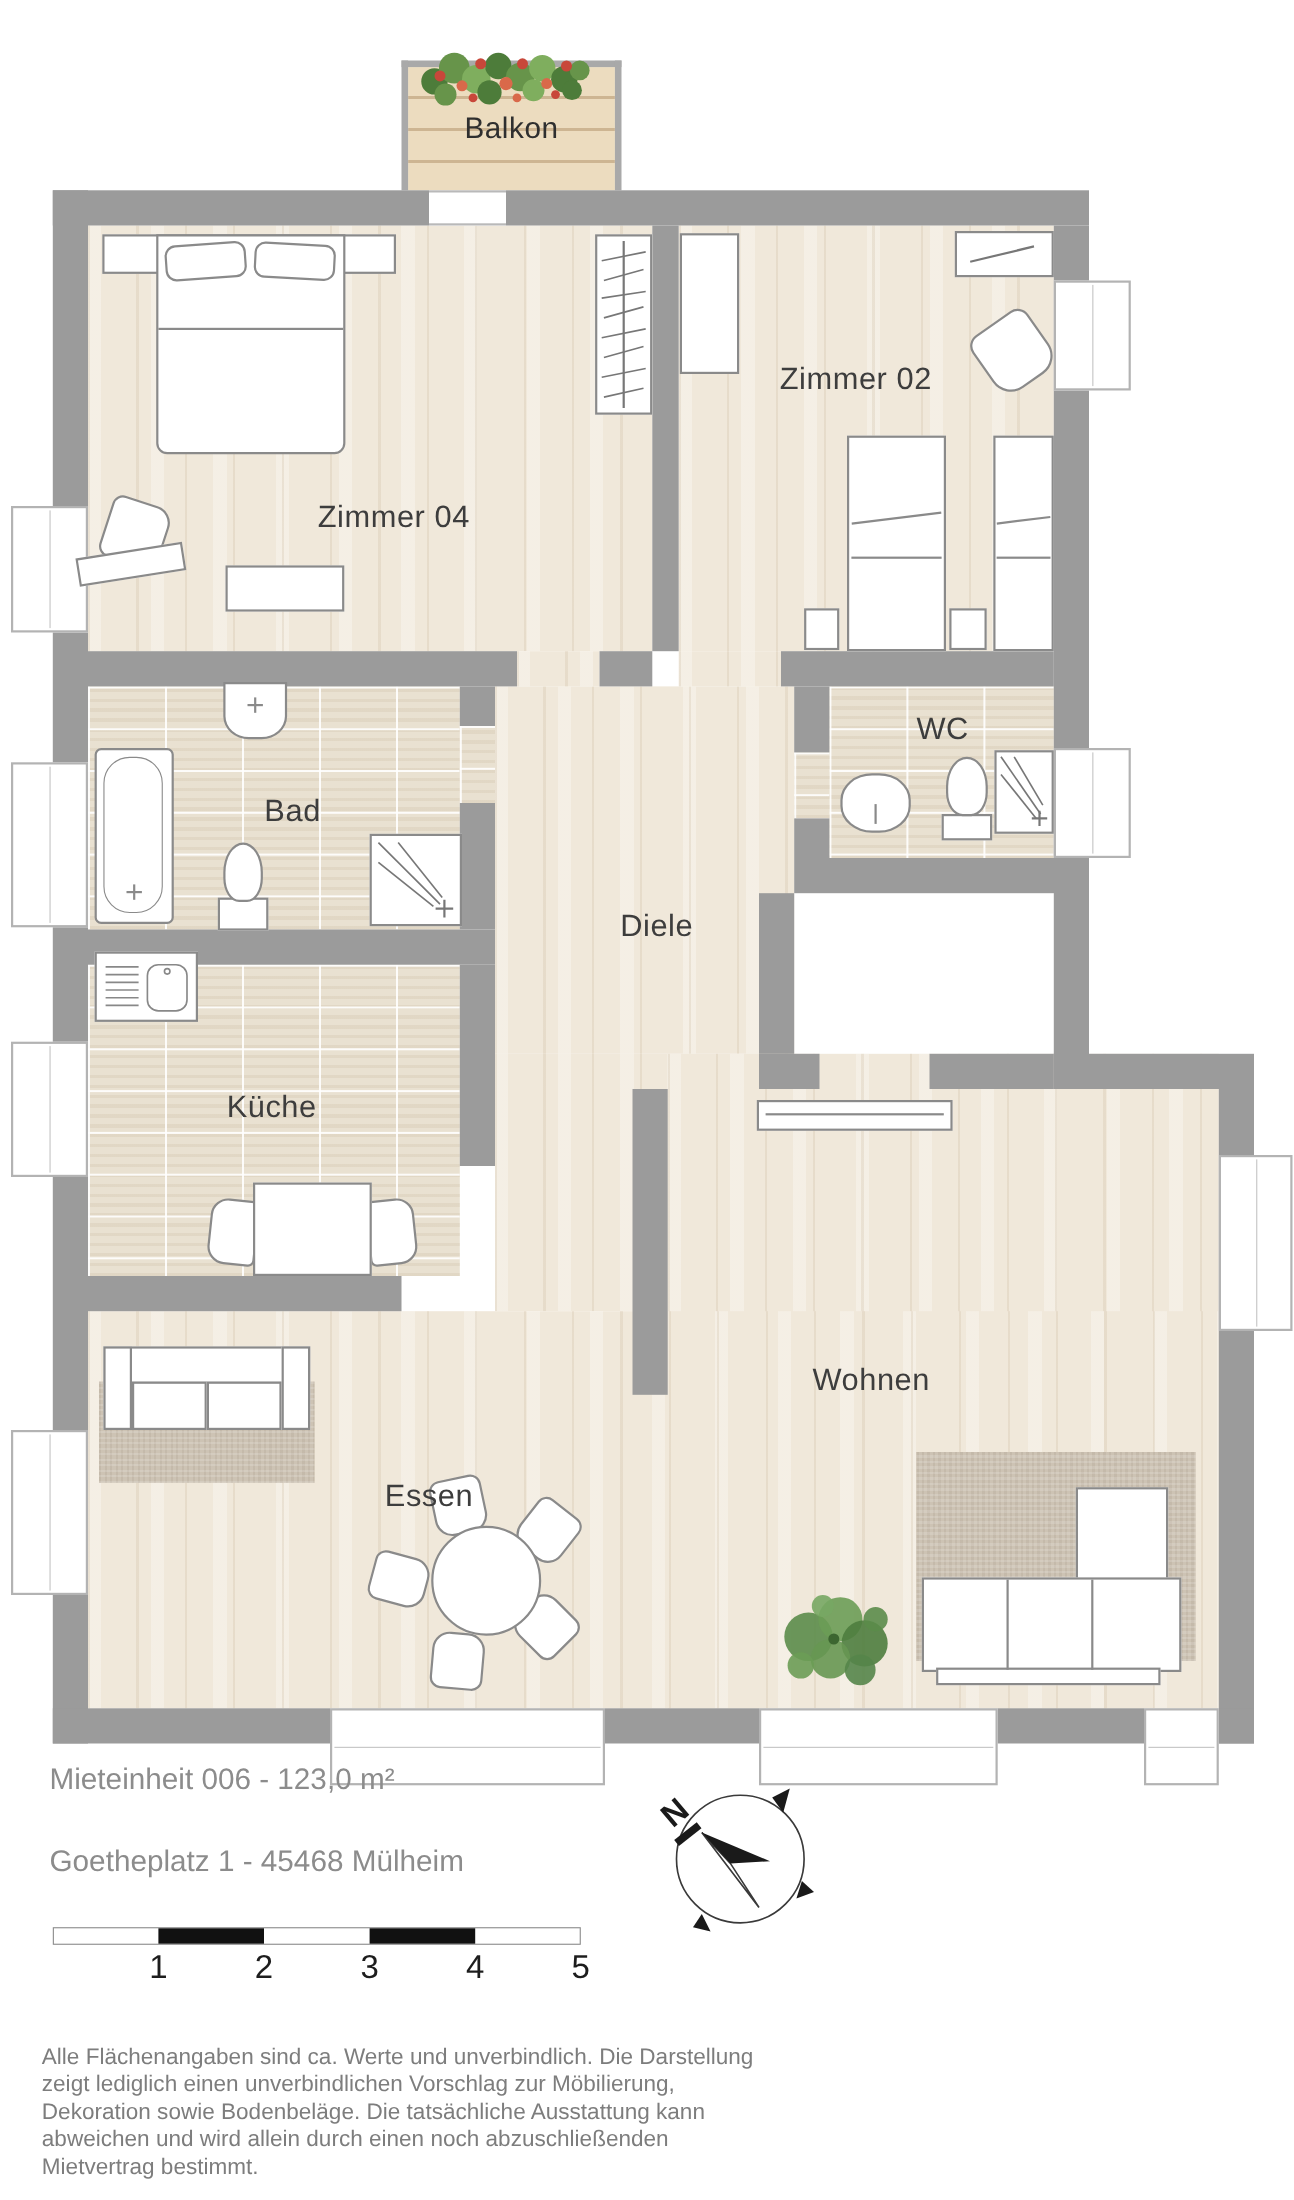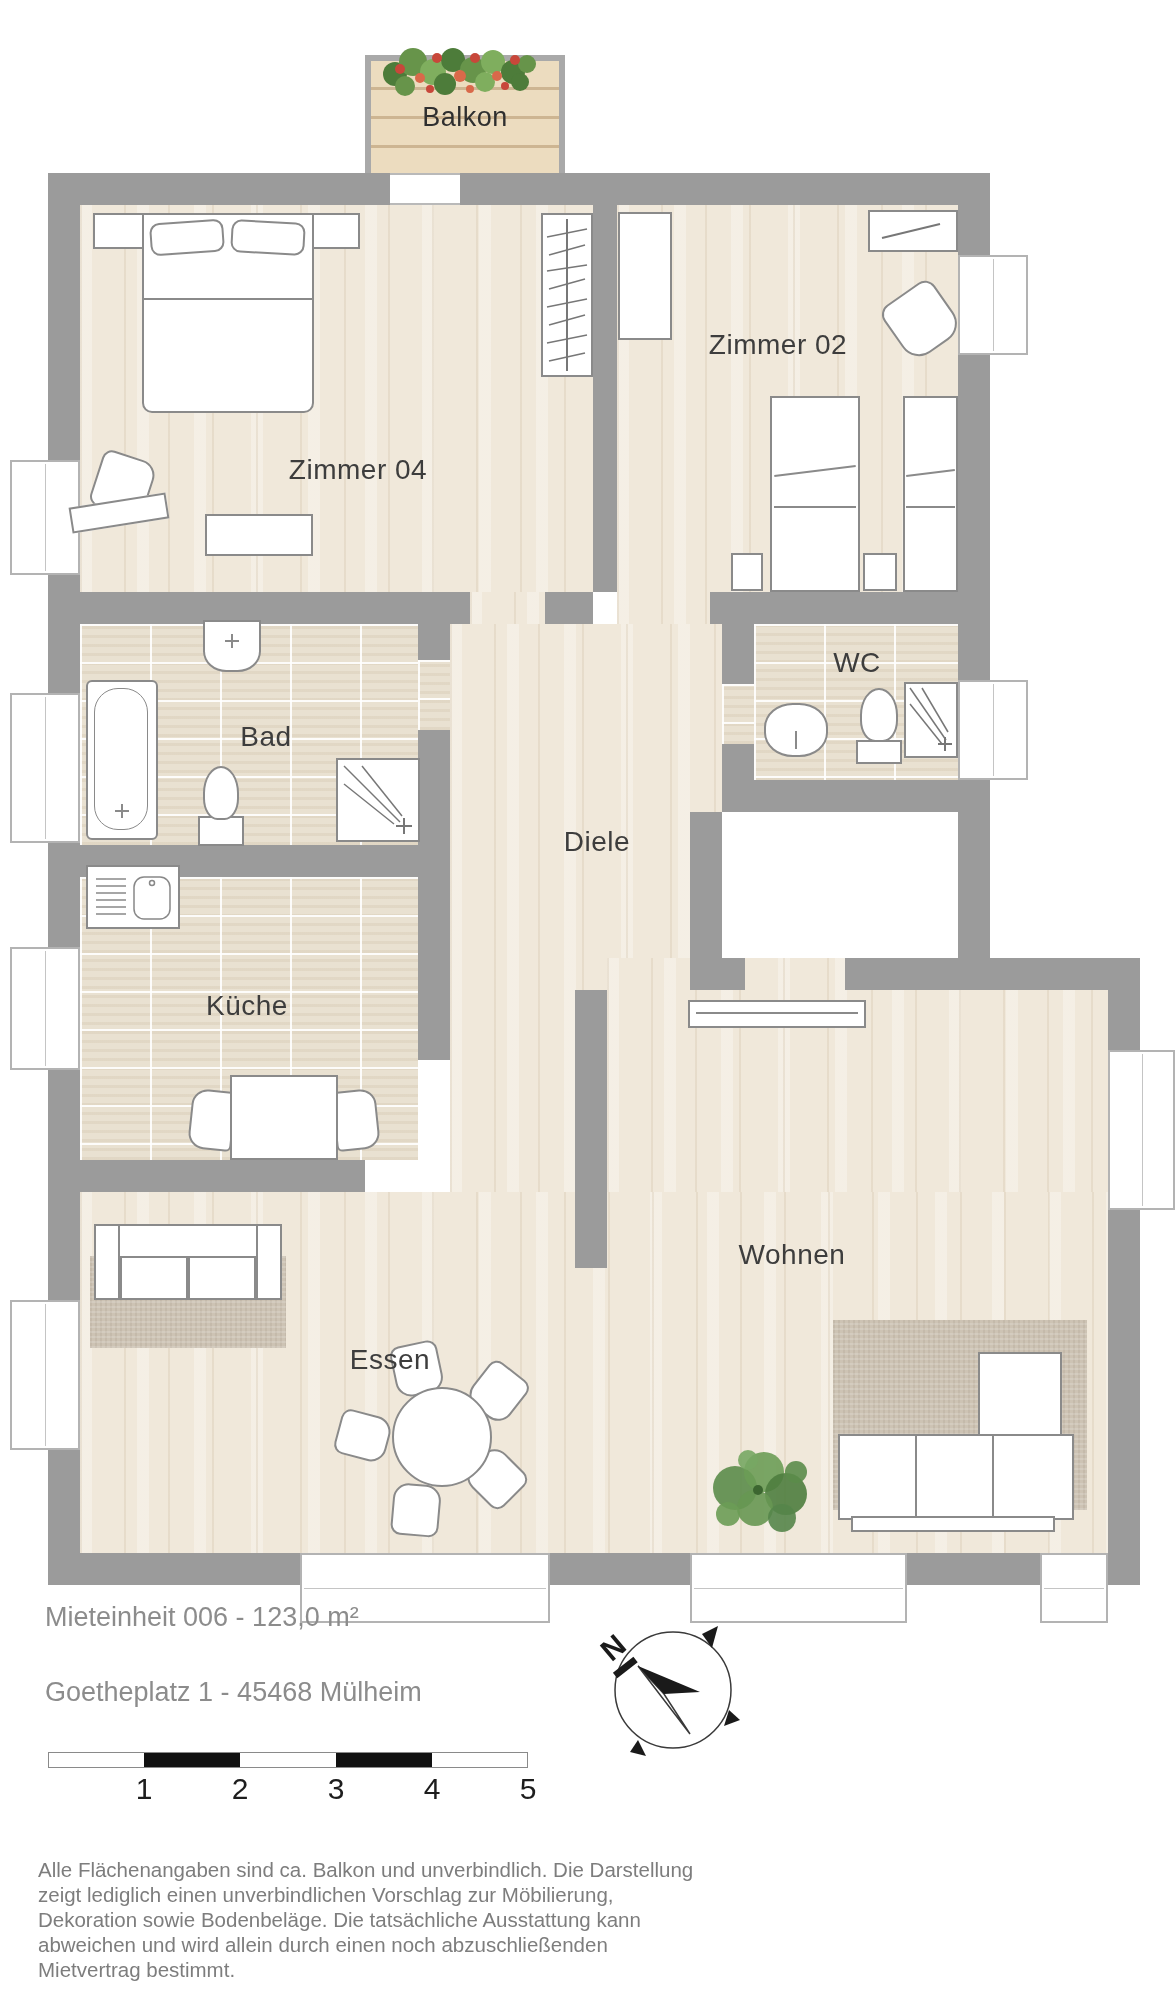--- a/index.html
+++ b/index.html
@@ -270,19 +270,19 @@
   <div class="scalebar">
     <div class="scaleseg" style="left:95px;width:96px;"></div>
     <div class="scaleseg" style="left:287px;width:96px;"></div>
   </div>
   <span class="scale-num" style="left:144px;">1</span>
   <span class="scale-num" style="left:240px;">2</span>
   <span class="scale-num" style="left:336px;">3</span>
   <span class="scale-num" style="left:432px;">4</span>
   <span class="scale-num" style="left:528px;">5</span>
 
-  <div class="disc-line" style="top:1858px;">Alle Flächenangaben sind ca. Balkon und unverbindlich. Die Darstellung</div>
+  <div class="disc-line" style="top:1858px;">Alle Flächenangaben sind ca. Werte und unverbindlich. Die Darstellung</div>
   <div class="disc-line" style="top:1883px;">zeigt lediglich einen unverbindlichen Vorschlag zur Möbilierung,</div>
   <div class="disc-line" style="top:1908px;">Dekoration sowie Bodenbeläge. Die tatsächliche  Ausstattung kann</div>
   <div class="disc-line" style="top:1933px;">abweichen und wird allein durch einen noch abzuschließenden</div>
   <div class="disc-line" style="top:1958px;">Mietvertrag bestimmt.</div>
 
 </div>
 
 </body></html>

